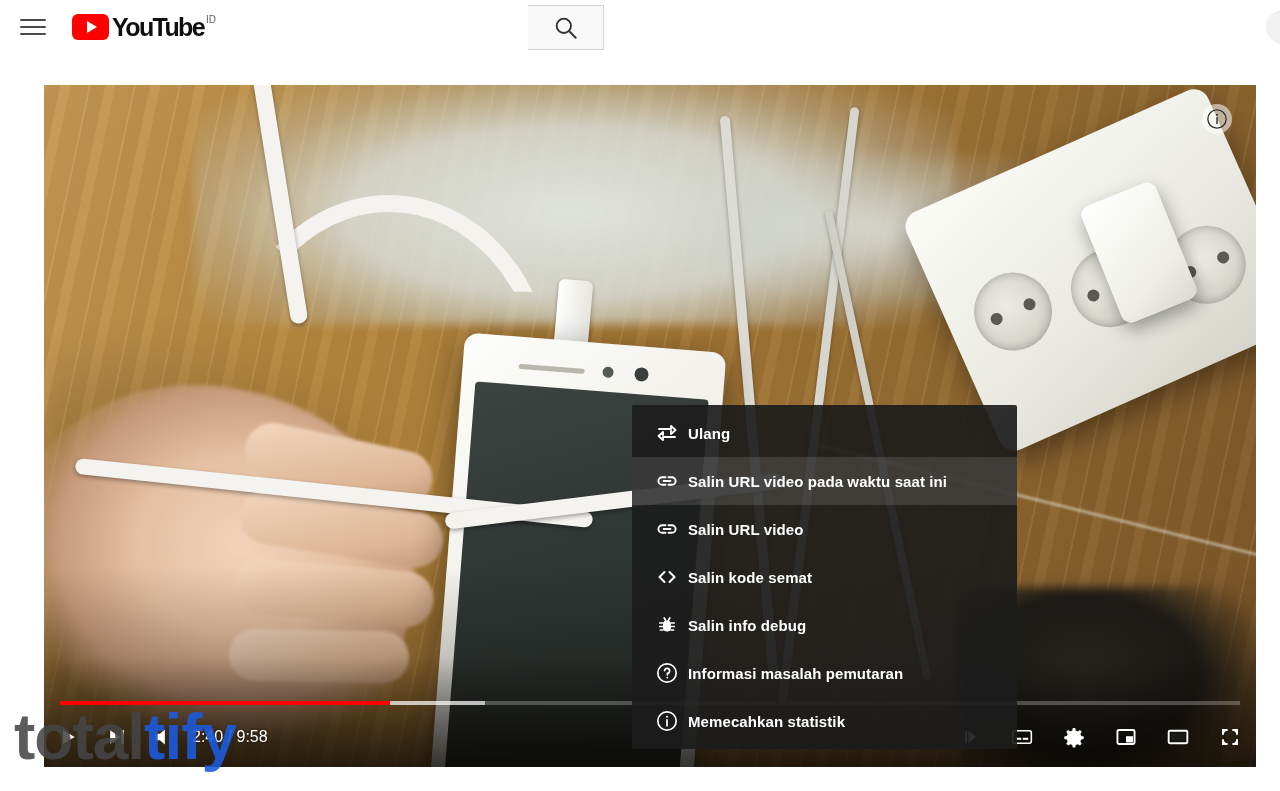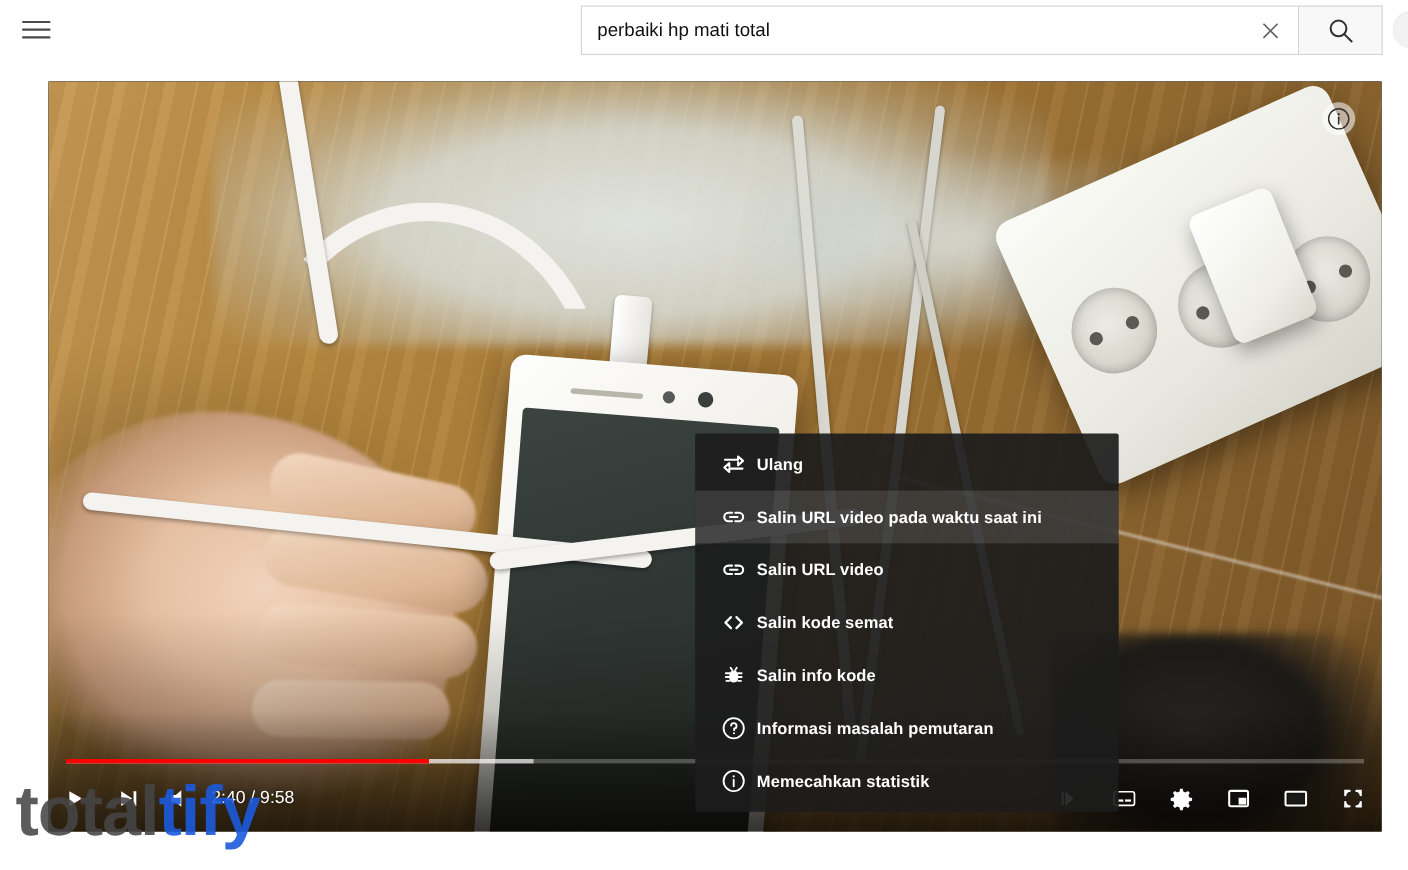--- a/index.html
+++ b/index.html
@@ -94,21 +94,21 @@
   #avatar-sliver {
     position: absolute; left: 1266px; top: 10px;
     width: 34px; height: 34px; border-radius: 50%;
     background: #f2f2f2;
     border: 1px solid #eeeeee;
   }
 
   
   #player {
     position: absolute;
-    left: 44px; top: 74px;
+    left: 44px; top: 85px;
     width: 1212px; height: 682px;
     overflow: hidden;
     background: #000;
   }
   
   #video-scene { position: absolute; inset: 0; }
   .wood {
     position: absolute; inset: 0;
     background:
       repeating-linear-gradient(102deg,
@@ -380,30 +380,29 @@
 <body>
 
 <div id="masthead">
 
   <div id="hamburger-button">
     <i></i>
     <i></i>
     <i></i>
   </div>
 
+  <div id="logo-block">
+    <div id="yt-play-badge">
+      <div class="tri"></div>
+    </div>
+    <div id="logo-wordmark">YouTube</div>
+    <div id="logo-country">ID</div>
+  </div>
 
   <div id="search-area">
-    <div id="search-input-wrap">
-      <input id="search-input" type="text" value="perbaiki hp mati total" style="">
-      <div id="search-clear-button">
-        <svg viewBox="0 0 24 24" width="22" height="22">
-          <path d="M5 5 L19 19 M19 5 L5 19" stroke="#606060" stroke-width="1.6" fill="none"></path>
-        </svg>
-      </div>
-    </div>
     <div id="search-submit-button">
       <svg viewBox="0 0 24 24" width="26" height="26">
         <circle cx="10" cy="10" r="6.6" stroke="#303030" stroke-width="1.7" fill="none"></circle>
         <path d="M15 15 L21 21" stroke="#303030" stroke-width="1.7" fill="none" stroke-linecap="round"></path>
       </svg>
     </div>
   </div>
 
   <div id="avatar-sliver"></div>
 </div>
@@ -514,21 +513,21 @@
     </div>
 
     <div class="menu-item">
       <span class="menu-icon">
         <svg viewBox="0 0 24 24" fill="none" stroke="#fff" stroke-width="1.7" stroke-linecap="round">
           <rect x="8" y="7.5" width="8" height="11" rx="4" fill="#fff" stroke="none"></rect>
           <path d="M9.2 5 L10.6 7.2 M14.8 5 L13.4 7.2"></path>
           <path d="M8 10 H4.8 M16 10 H19.2 M8 13.5 H4.8 M16 13.5 H19.2 M8 17 H5.4 M16 17 H18.6"></path>
         </svg>
       </span>
-      <span class="menu-label">Salin info kode</span>
+      <span class="menu-label">Salin info debug</span>
     </div>
 
     <div class="menu-item">
       <span class="menu-icon">
         <svg viewBox="0 0 24 24" fill="none" stroke="#fff" stroke-width="1.7">
           <circle cx="12" cy="12" r="9.2"></circle>
           <path d="M9.6 9.6 a2.5 2.5 0 1 1 2.8 2.8 v1.4" stroke-linecap="round"></path>
           <circle cx="12.3" cy="16.6" r="0.95" fill="#fff" stroke="none"></circle>
         </svg>
       </span>

